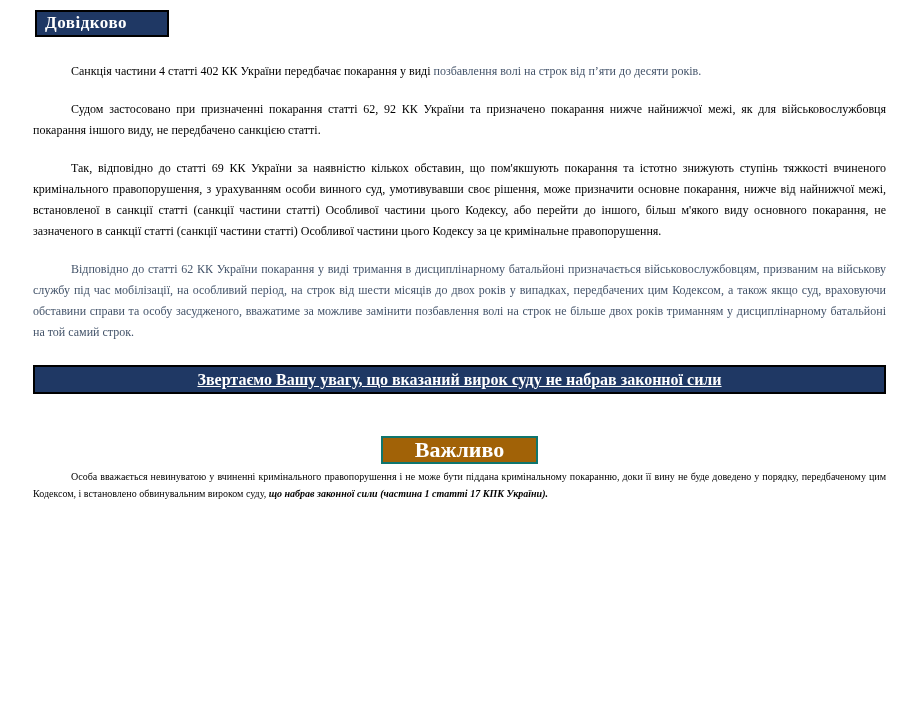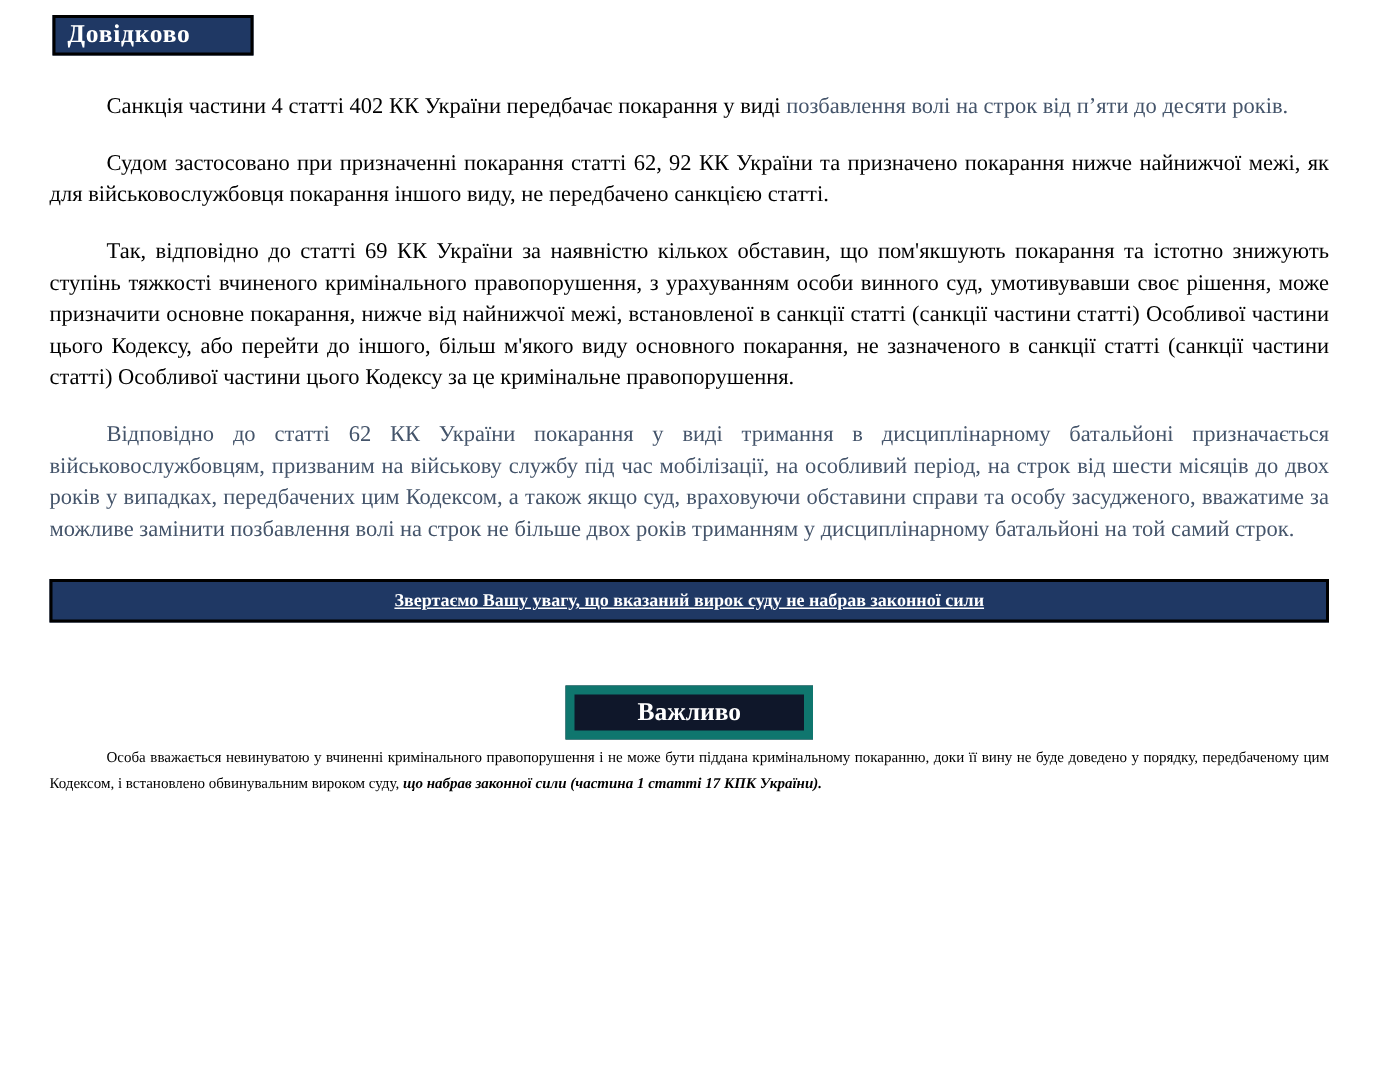--- a/index.html
+++ b/index.html
@@ -25,48 +25,48 @@
     color: #ffffff;
     font-weight: bold;
     font-size: 17px;
     line-height: 20px;
     padding: 1px 40px 2px 8px;
     margin-left: 2px;
     letter-spacing: 0.5px;
   }
   p.body-p {
     margin: 17px 0 0 0;
-    font-size: 15px;
+    font-size: 12px;
     line-height: 21px;
     text-align: justify;
     text-indent: 38px;
   }
   p.body-p.first { margin-top: 24px; }
   .accent { color: #44546A; }
   .banner {
     margin-top: 22px;
     background: #1F3864;
     border: 2px solid #000000;
     color: #ffffff;
     text-align: center;
     font-weight: bold;
-    font-size: 12px;
+    font-size: 16px;
     line-height: 23px;
     padding: 1px 0 1px 0;
   }
   .banner-text { text-decoration: underline; }
   .important-box {
     margin: 42px auto 0 auto;
     width: 153px;
-    background: #0f172a;
-    border: 6px solid #0f766e;
+    background: #a16207;
+    border: 2px solid #0f766e;
     color: #ffffff;
     text-align: center;
     font-weight: bold;
-    font-size: 17px;
+    font-size: 22px;
     line-height: 21px;
     padding: 1px 0 2px 0;
   }
   p.final-p {
     margin: 4px 0 0 0;
     font-size: 10px;
     line-height: 17px;
     text-align: justify;
     text-indent: 38px;
   }

